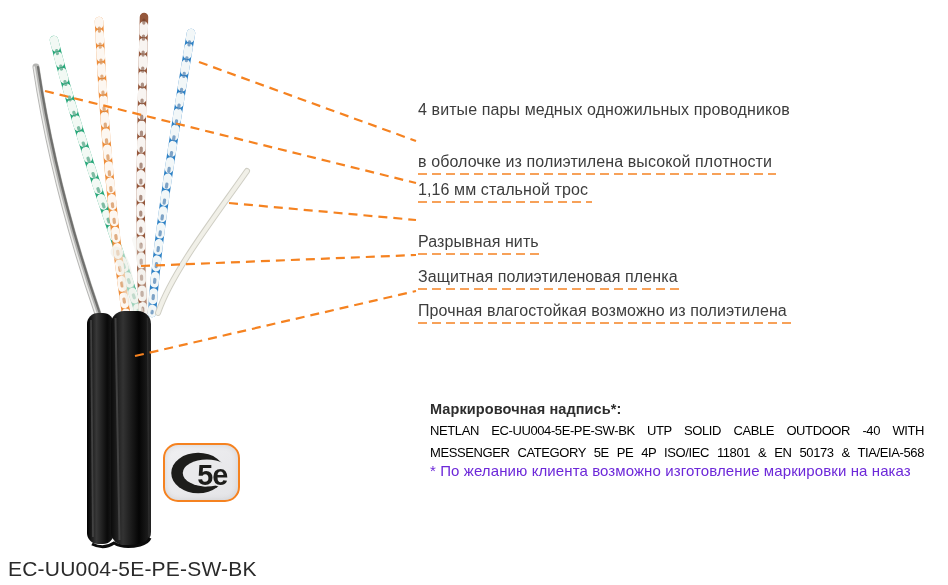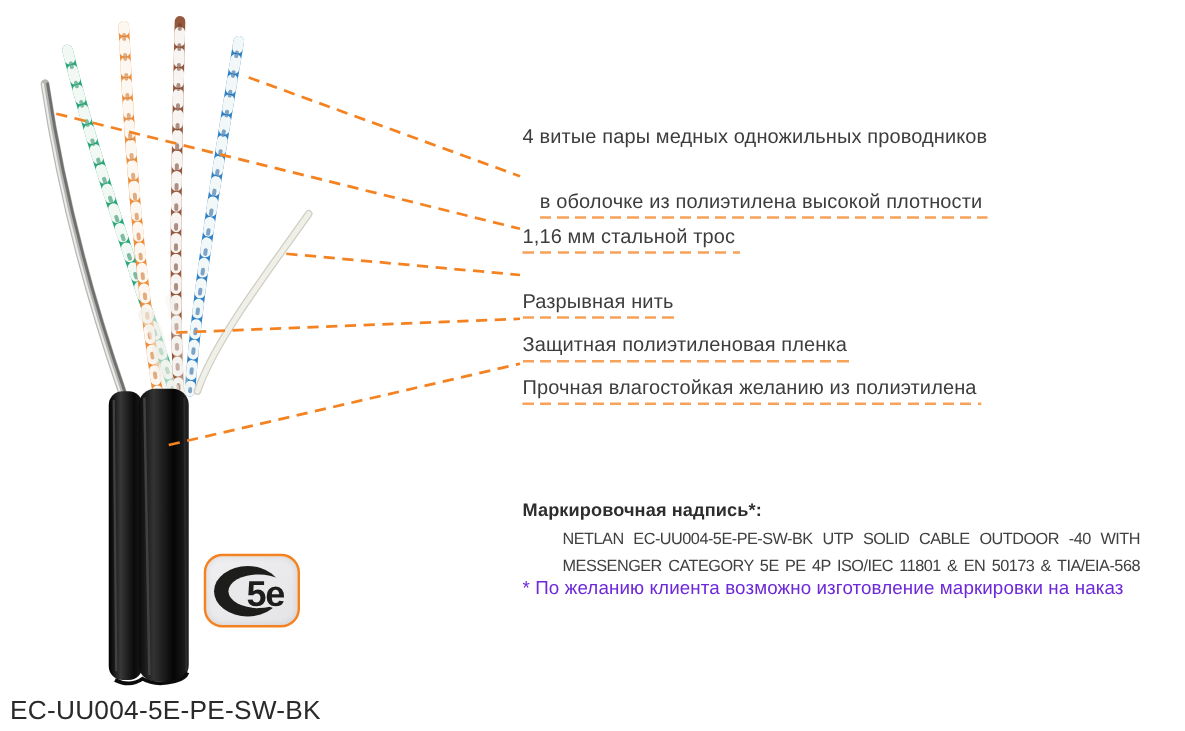--- a/index.html
+++ b/index.html
@@ -5,32 +5,32 @@
   html,body{margin:0;padding:0;background:#fff;}
   .canvas{
     position:relative;width:948px;height:585px;background:#ffffff;overflow:hidden;
     font-family:"Liberation Sans",sans-serif;
   }
   svg{display:block}
   .art,.leaders{position:absolute;left:0;top:0;pointer-events:none;}
   
   .callout{
     position:absolute;left:418px;color:#3d3d3d;
-    font-size:16px;line-height:20px;letter-spacing:.1px;white-space:nowrap;text-align:right;
+    font-size:16px;line-height:20px;letter-spacing:.1px;white-space:nowrap;
   }
   .u{
     display:inline-block;padding:0 4px 3px 0;
     background-image:repeating-linear-gradient(to right,#f7a159 0,#f7a159 9px,transparent 9px,transparent 14px);
     background-size:100% 2.2px;background-position:0 100%;background-repeat:no-repeat;margin-top:32px;
   }
   
-  .marking{position:absolute;left:418px;top:401px;width:494px;color:#323232;}
+  .marking{position:absolute;left:430px;top:401px;width:494px;color:#323232;}
   .marking .head{font-size:14.5px;font-weight:bold;color:#2d2d2d;letter-spacing:.1px;}
   .marking .caps{margin-top:5px;font-size:13px;line-height:17px;letter-spacing:-0.4px;
-    text-align:justify;text-align-last:justify;color:#404040;margin-left:32px;}
+    text-align:justify;text-align-last:justify;color:#000000;}
   .marking .foot{margin-top:1px;font-size:15px;letter-spacing:.1px;color:#6d28d9;white-space:nowrap;}
   
   .badge{
     position:absolute;left:163px;top:443px;width:77px;height:59px;box-sizing:border-box;
     border:2.5px solid #f58220;border-radius:15px;
     background:linear-gradient(145deg,#f0f0f2 0%,#e4e4e7 100%);
     box-shadow:inset 0 0 6px rgba(0,0,0,0.10);
     display:flex;align-items:center;justify-content:center;
   }
   
@@ -126,21 +126,21 @@
 
   <div class="callout" style="top:200px">
     <span class="u">Разрывная нить</span>
   </div>
 
   <div class="callout" style="top:235px">
     <span class="u">Защитная полиэтиленовая пленка</span>
   </div>
 
   <div class="callout" style="top:269px">
-    <span class="u">Прочная влагостойкая желанию из полиэтилена</span>
+    <span class="u">Прочная влагостойкая возможно из полиэтилена</span>
   </div>
 
   <div class="badge">
     <svg width="64" height="50" viewBox="0 0 66 52">
       <ellipse cx="29" cy="26" rx="28" ry="21" fill="#1d1d1b"></ellipse>
       <ellipse cx="38" cy="26" rx="25" ry="14" fill="#e9e9eb"></ellipse>
       <text x="28" y="38" font-family="Liberation Sans, sans-serif" font-size="30" font-weight="bold" fill="#1d1d1b" stroke="#e9e9eb" stroke-width="3" paint-order="stroke" letter-spacing="-1">5e</text>
     </svg>
   </div>
 

